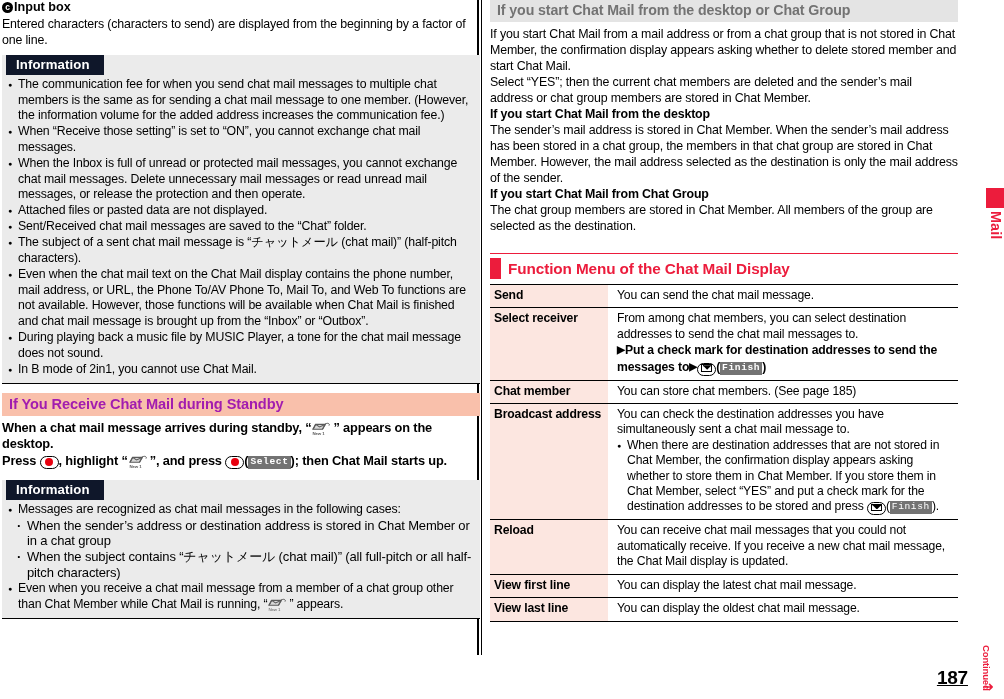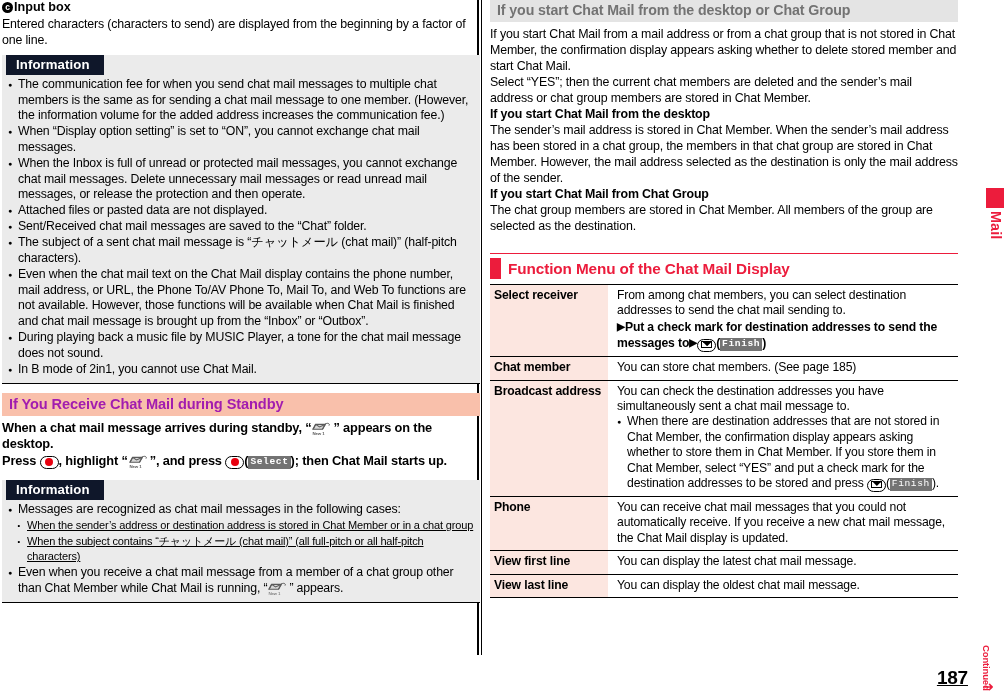--- a/index.html
+++ b/index.html
@@ -95,26 +95,25 @@
   }
   .info-item::before {
     content: "\25CF";
     position: absolute;
     left: 0; top: 0;
     font-size: 7px;
     line-height: 16px;
   }
   .sub-item {
     position: relative;
-    font-size: 11px;
+    font-size: 13px;
     line-height: 15.6px;
     letter-spacing: -0.15px;
     padding-left: 19px;
     margin-bottom: 0.5px;
-    text-decoration: underline;
   }
   .sub-item::before {
     content: "\00B7";
     position: absolute;
     left: 9px; top: 0;
     font-size: 13px;
     line-height: 15.6px;
     font-weight: bold;
   }
 
@@ -351,21 +350,21 @@
     <div class="marker-head">
       <span class="circ">c</span>
         <span>Input box</span>
     </div>
     <div class="para" style="margin-bottom:7px;">Entered characters (characters to send) are displayed from the beginning by a factor of one line.</div>
 
     <div class="info-box">
       <div class="info-tab">Information</div>
       <div class="info-list">
         <div class="info-item">The communication fee for when you send chat mail messages to multiple chat members is the same as for sending a chat mail message to one member. (However, the information volume for the added address increases the communication fee.)</div>
-        <div class="info-item">When “Display option setting” is set to “ON”, you cannot exchange chat mail messages.</div>
+        <div class="info-item">When “Receive those setting” is set to “ON”, you cannot exchange chat mail messages.</div>
         <div class="info-item">When the Inbox is full of unread or protected mail messages, you cannot exchange chat mail messages. Delete unnecessary mail messages or read unread mail messages, or release the protection and then operate.</div>
         <div class="info-item">Attached files or pasted data are not displayed.</div>
         <div class="info-item">Sent/Received chat mail messages are saved to the “Chat” folder.</div>
         <div class="info-item">The subject of a sent chat mail message is “チャットメール (chat mail)” (half-pitch characters).</div>
         <div class="info-item">Even when the chat mail text on the Chat Mail display contains the phone number, mail address, or URL, the Phone To/AV Phone To, Mail To, and Web To functions are not available. However, those functions will be available when Chat Mail is finished and chat mail message is brought up from the “Inbox” or “Outbox”.</div>
         <div class="info-item">During playing back a music file by MUSIC Player, a tone for the chat mail message does not sound.</div>
         <div class="info-item">In B mode of 2in1, you cannot use Chat Mail.</div>
       </div>
     </div>
 
@@ -433,39 +432,43 @@
 
     
     <div class="sec-head-red" style="margin-top:19px;">
       <div class="red-block"></div>
       <div class="sec-head-red-txt">Function Menu of the Chat Mail Display</div>
     </div>
 
     <table class="fm-table">
       <tbody>
         <tr>
+          <td class="label">Send</td>
+          <td class="desc">You can send the chat mail message.</td>
+        </tr>
+        <tr>
           <td class="label">Select receiver</td>
           <td class="desc">
-            <div>From among chat members, you can select destination addresses to send the chat mail sending to.</div>
+            <div>From among chat members, you can select destination addresses to send the chat mail messages to.</div>
             <div class="step"><span class="tri">▶</span><span>Put a check mark for destination addresses to send the messages to</span><span class="tri">▶</span><span class="key-round"><span class="env"></span></span>(<span class="softkey">Finish</span>)</div>
           </td>
         </tr>
         <tr>
           <td class="label">Chat member</td>
           <td class="desc">You can store chat members. (See page 185)</td>
         </tr>
         <tr>
           <td class="label">Broadcast address</td>
           <td class="desc">
             <div>You can check the destination addresses you have simultaneously sent a chat mail message to.</div>
             <div class="fm-sub"><span>When there are destination addresses that are not stored in Chat Member, the confirmation display appears asking whether to store them in Chat Member. If you store them in Chat Member, select “YES” and put a check mark for the destination addresses to be stored and press </span><span class="key-round"><span class="env"></span></span>(<span class="softkey">Finish</span><span>).</span></div>
           </td>
         </tr>
         <tr>
-          <td class="label">Phone</td>
+          <td class="label">Reload</td>
           <td class="desc">You can receive chat mail messages that you could not automatically receive. If you receive a new chat mail message, the Chat Mail display is updated.</td>
         </tr>
         <tr>
           <td class="label">View first line</td>
           <td class="desc">You can display the latest chat mail message.</td>
         </tr>
         <tr>
           <td class="label">View last line</td>
           <td class="desc">You can display the oldest chat mail message.</td>
         </tr>

